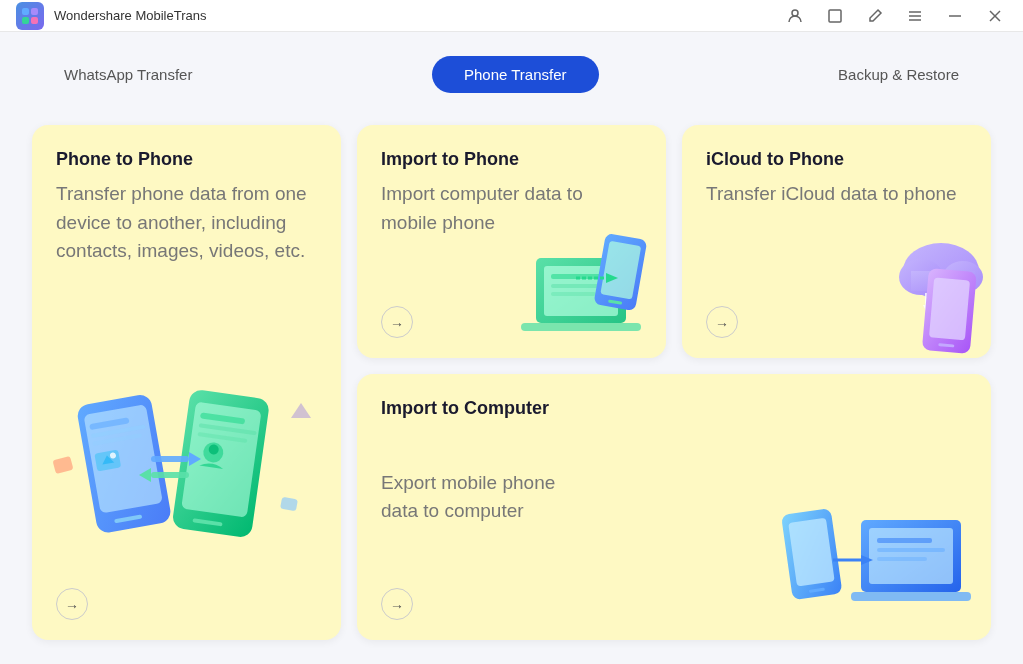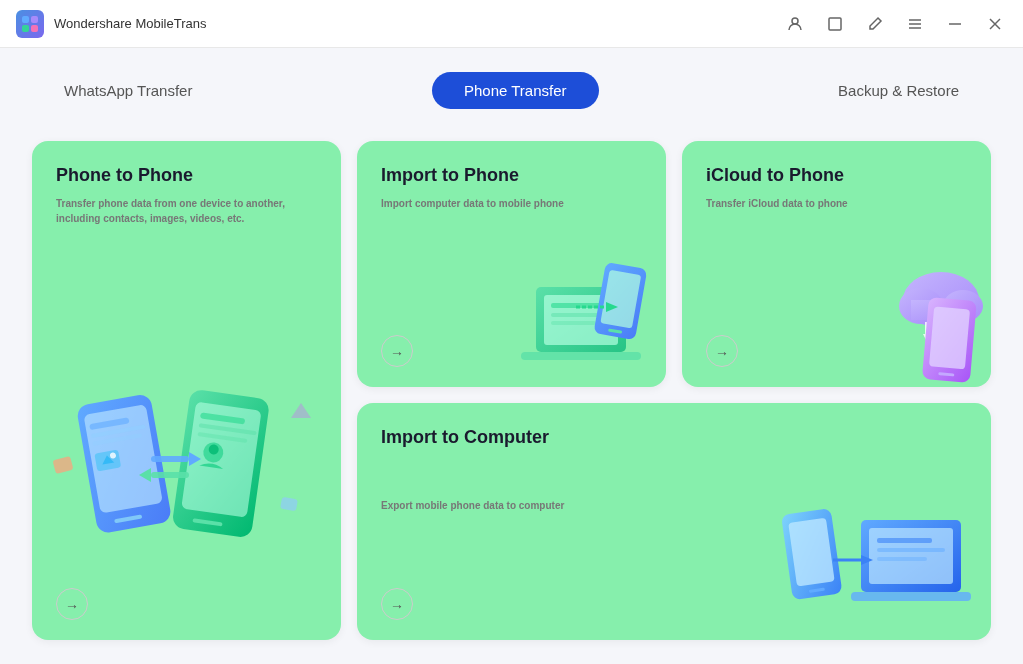--- a/index.html
+++ b/index.html
@@ -9,21 +9,21 @@
       width: 1023px;
       height: 664px;
       overflow: hidden;
       display: flex;
       flex-direction: column;
     }
 
     
     .titlebar {
       background: #ffffff;
-      height: 48px;
+      height: 32px;
       display: flex;
       align-items: center;
       justify-content: space-between;
       padding: 0 16px;
       border-bottom: 1px solid #e8e8e8;
       -webkit-app-region: drag;
     }
     .titlebar-left {
       display: flex;
       align-items: center;
@@ -102,21 +102,21 @@
     
     .cards-grid {
       display: grid;
       grid-template-columns: 1fr 1fr 1fr;
       grid-template-rows: auto auto;
       gap: 16px;
       flex: 1;
     }
 
     .card {
-      background: #86efac;
+      background: #fef9c3;
       border-radius: 16px;
       padding: 24px 24px 20px 24px;
       display: flex;
       flex-direction: column;
       position: relative;
       box-shadow: 0 2px 8px rgba(0,0,0,0.06);
       overflow: hidden;
     }
 
     .card-large {
@@ -124,25 +124,24 @@
     }
 
     .card-title {
       font-size: 18px;
       font-weight: 700;
       color: #1a1a2e;
       margin-bottom: 10px;
     }
 
     .card-desc {
-      font-size: 10px;
+      font-size: 19px;
       color: #777;
       line-height: 1.5;
       flex: 1;
-      font-weight: bold;
     }
 
     .card-arrow {
       width: 32px;
       height: 32px;
       border-radius: 50%;
       border: 1.5px solid #ccc;
       display: flex;
       align-items: center;
       justify-content: center;

